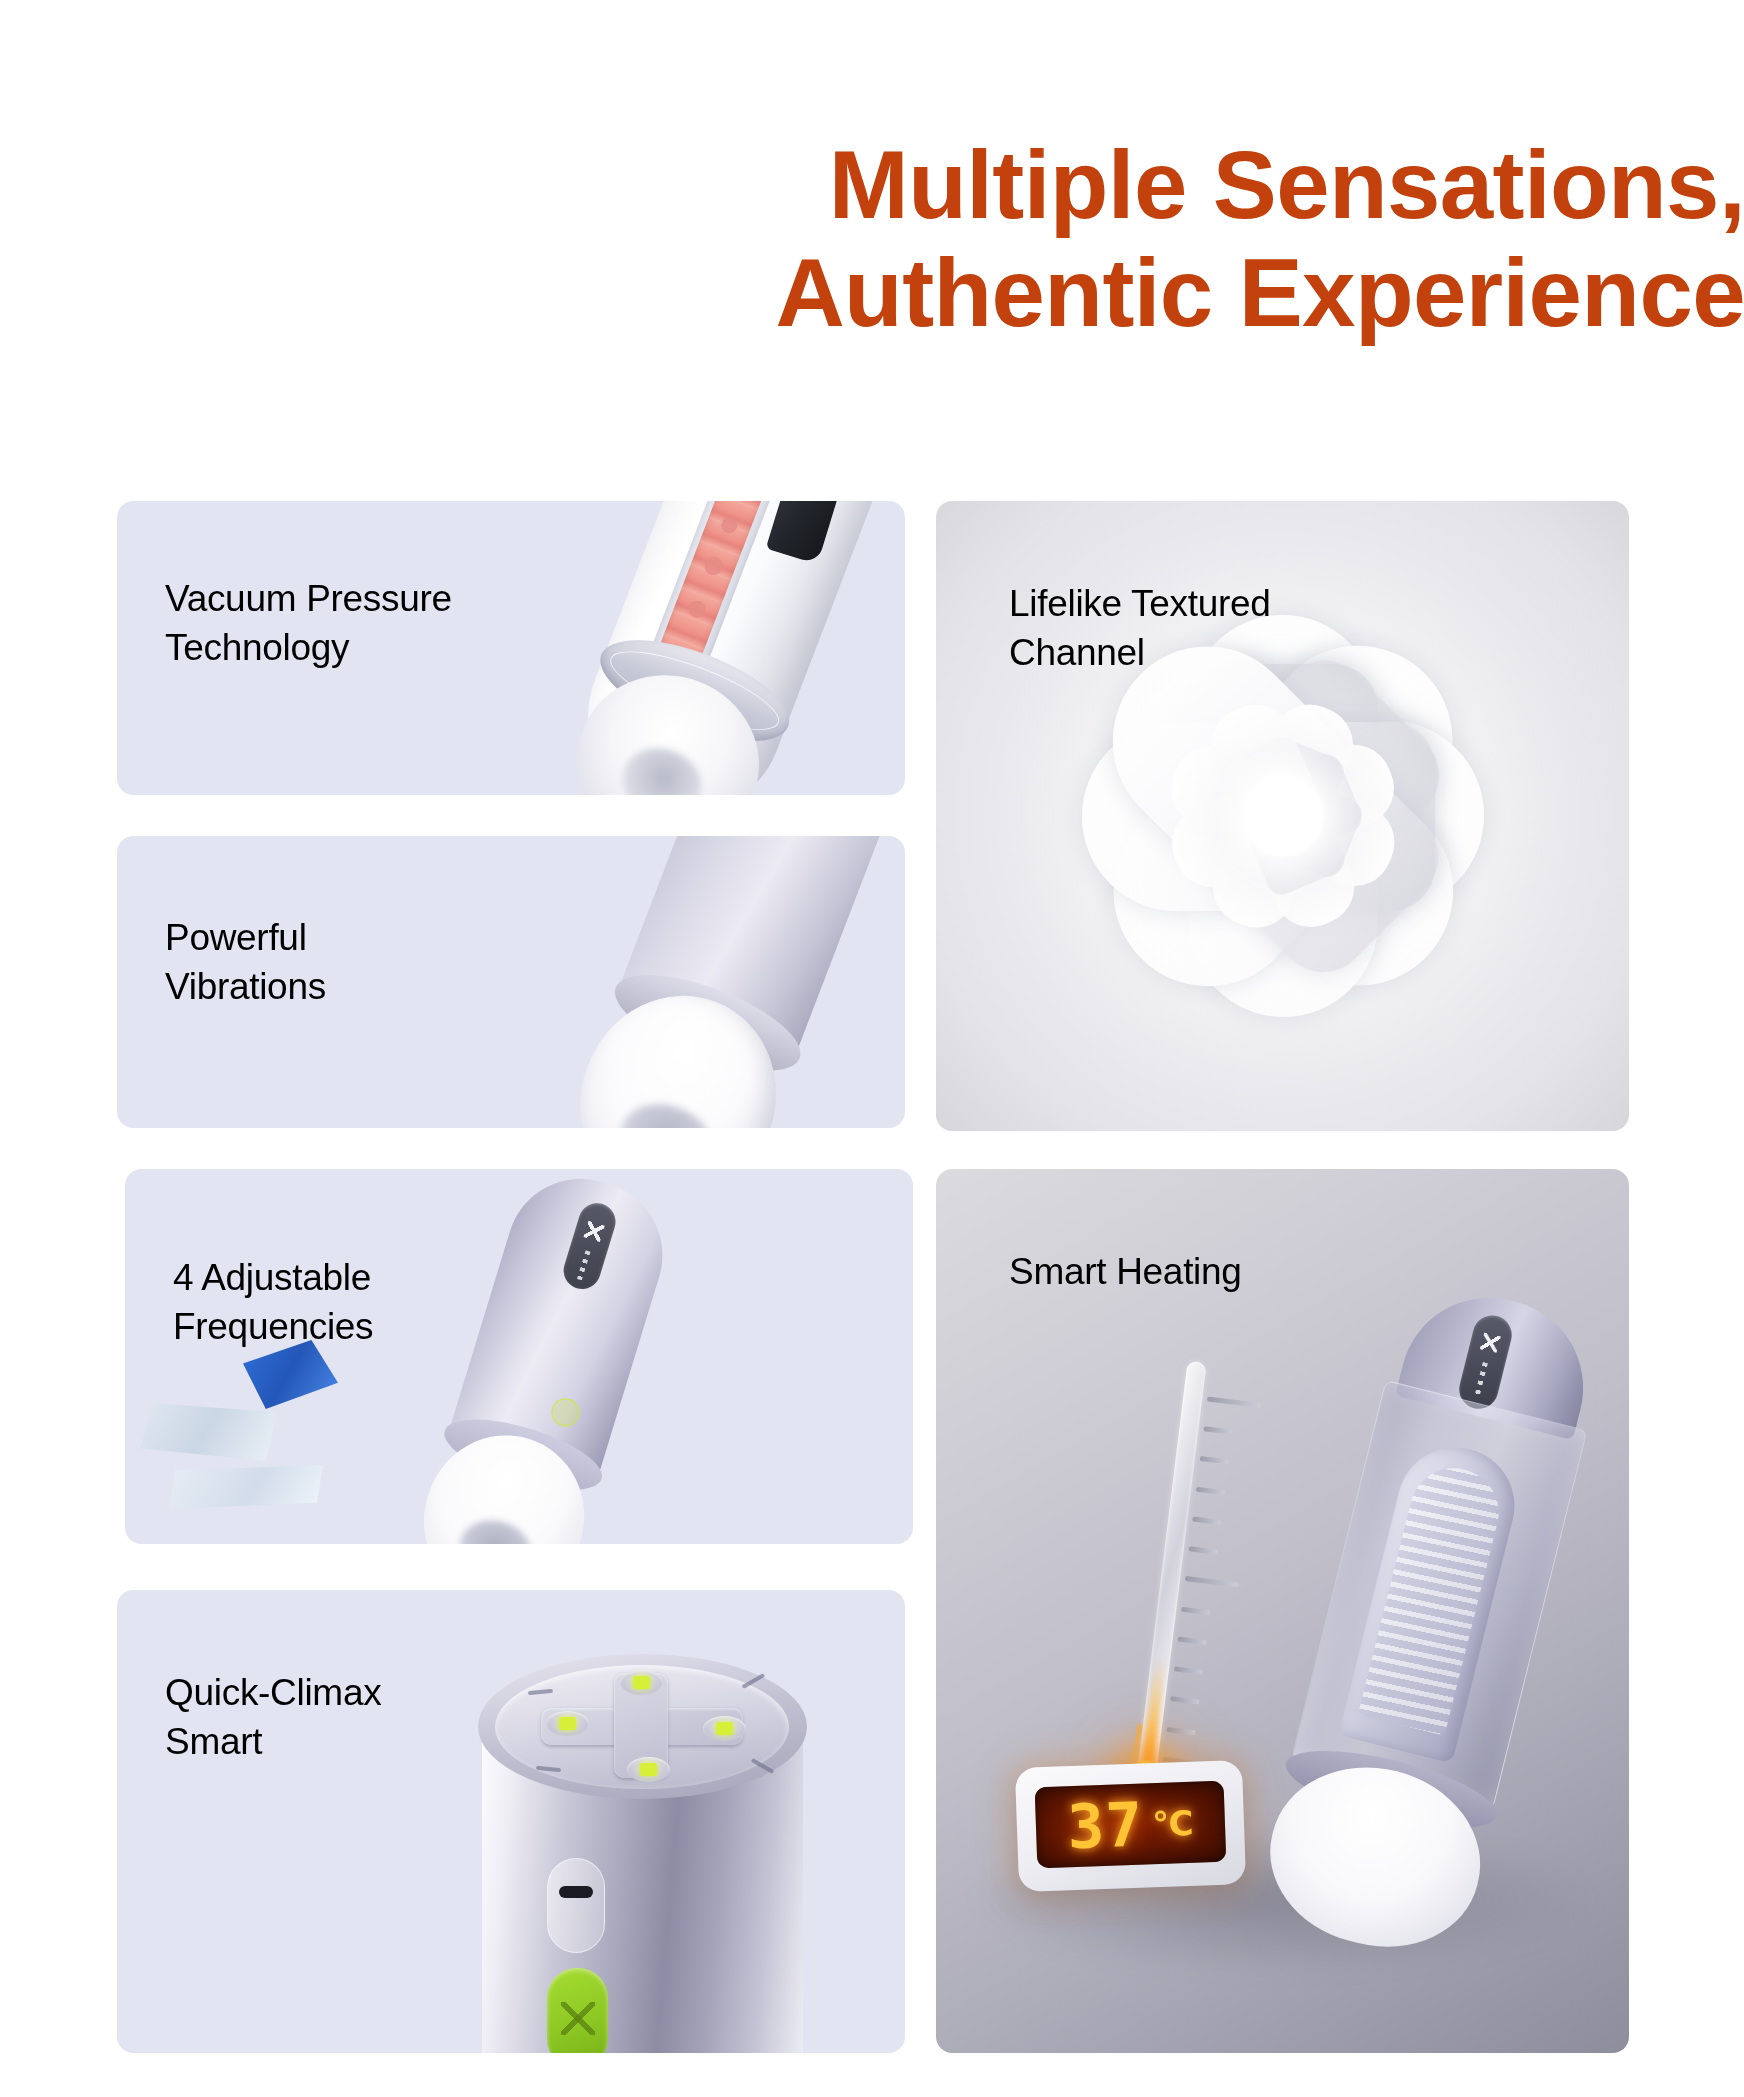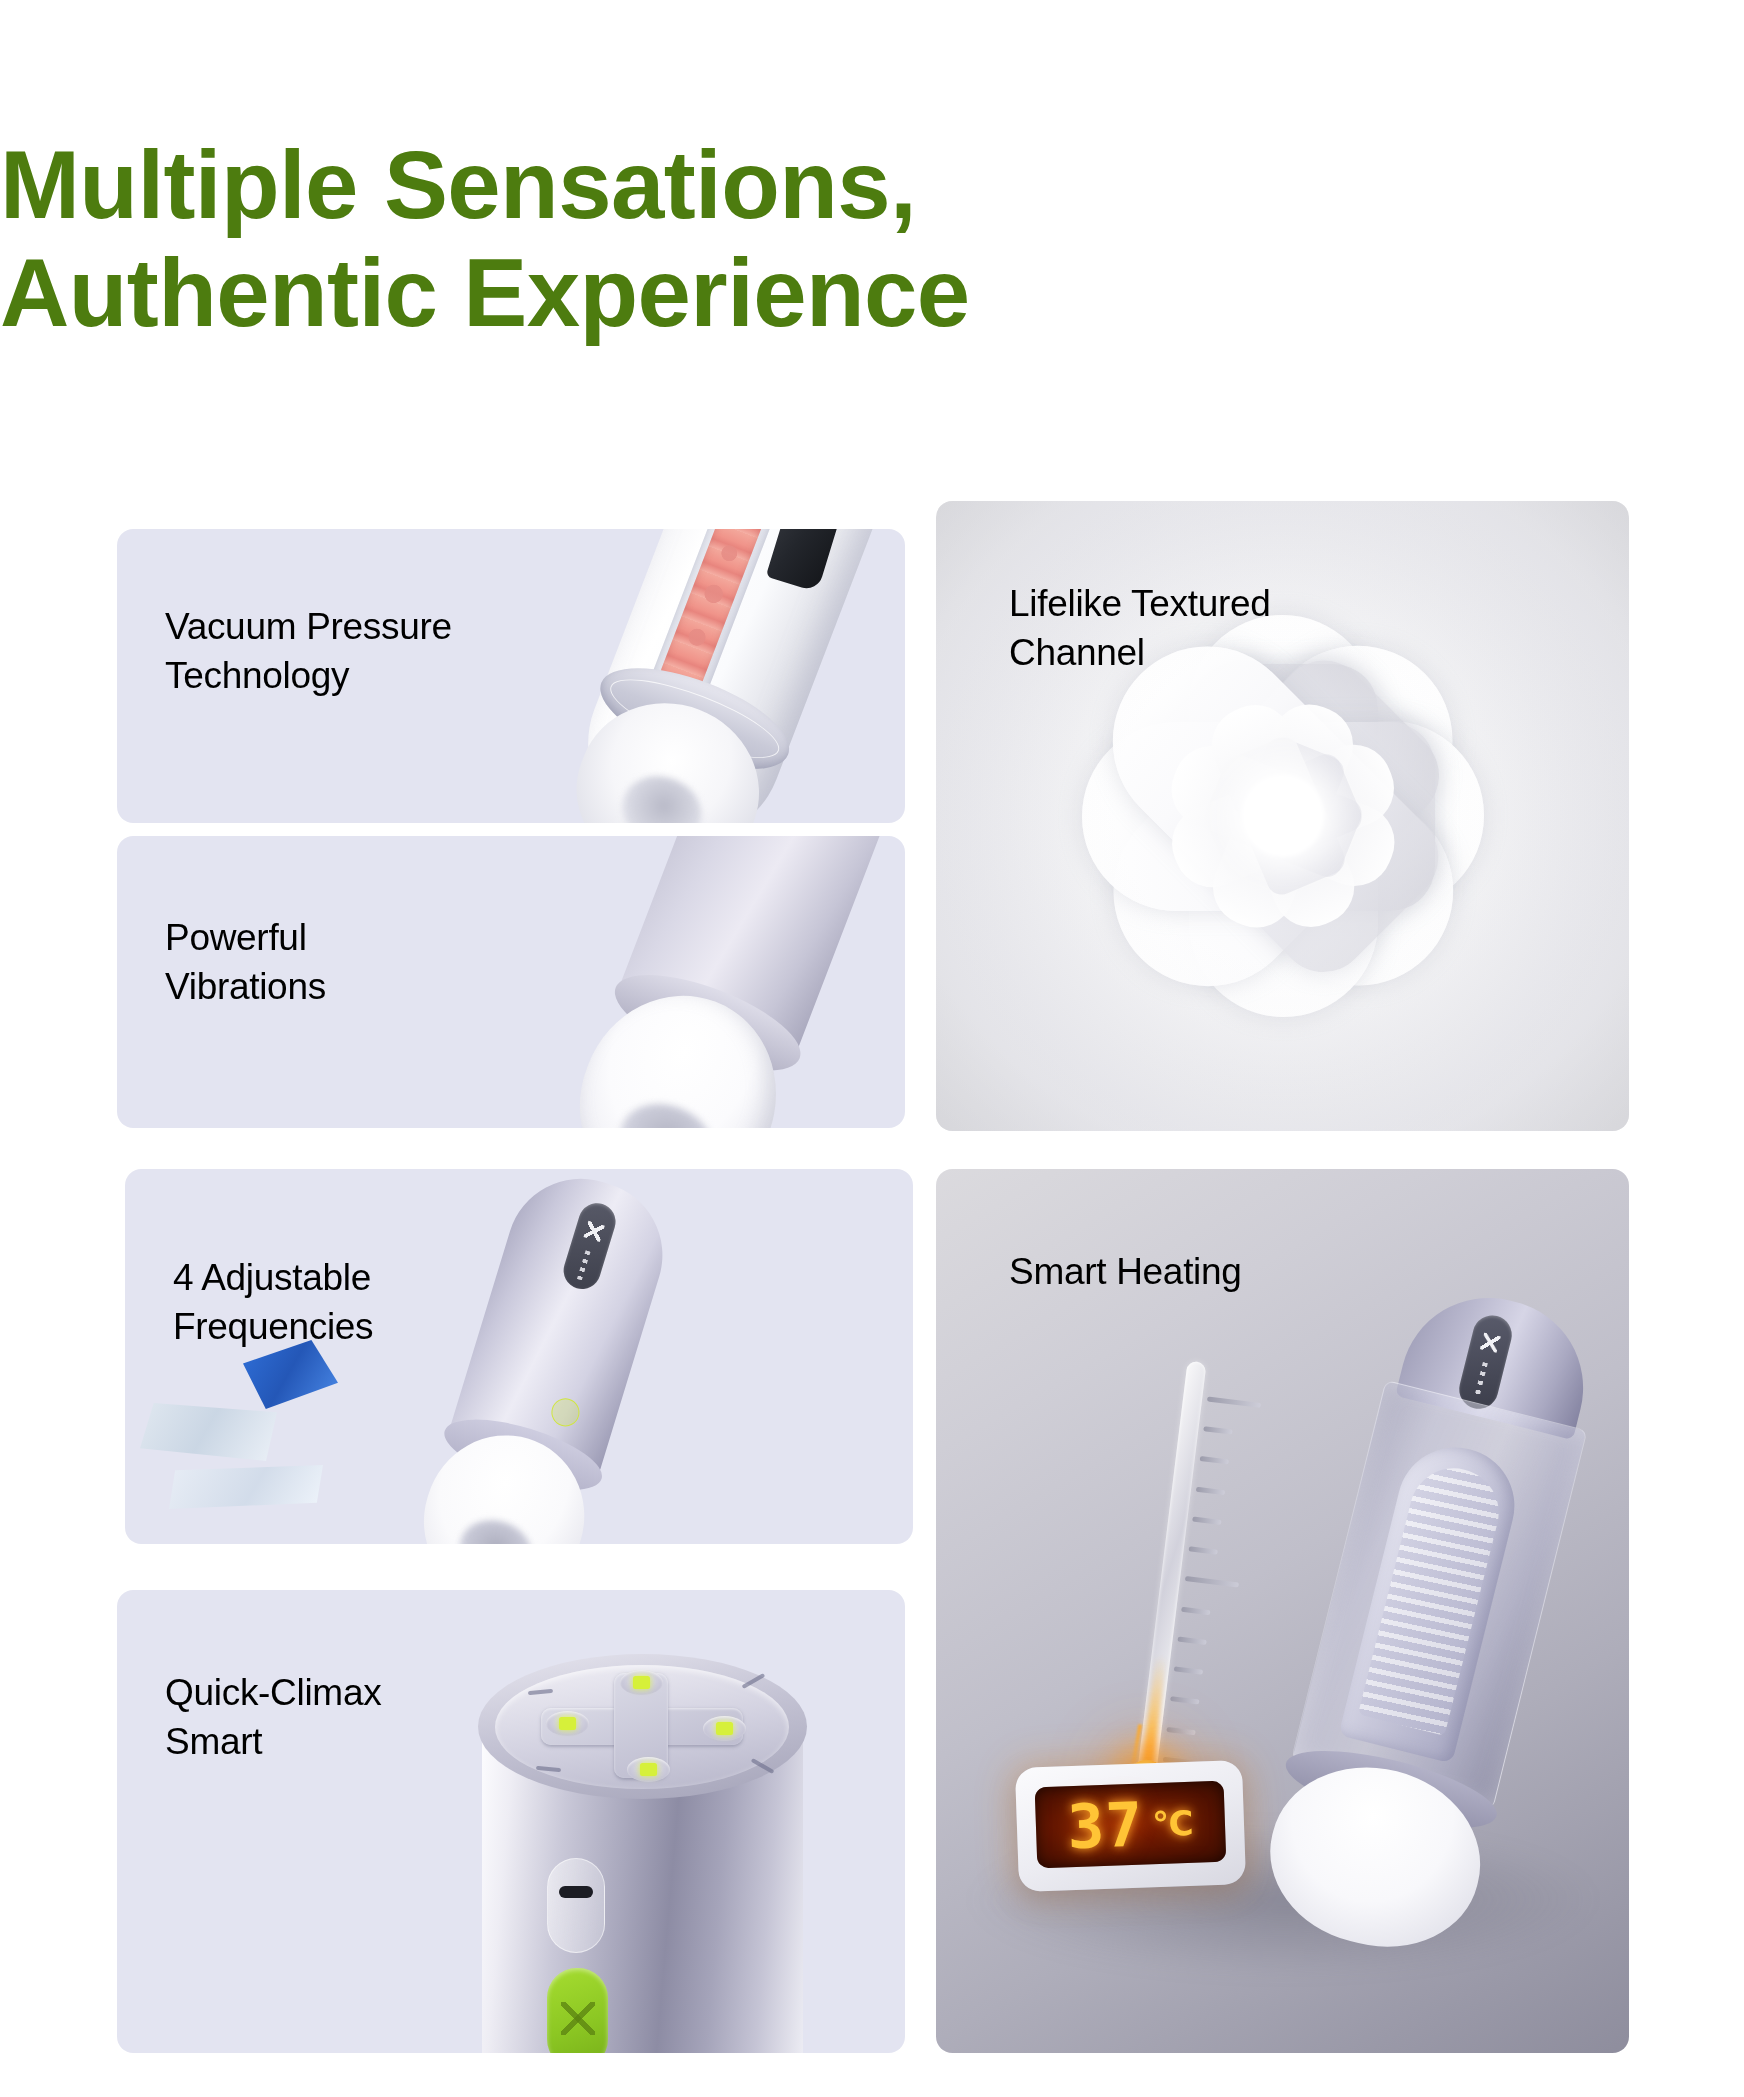--- a/index.html
+++ b/index.html
@@ -18,22 +18,22 @@
     height: 2097px;
     background: #ffffff;
   }
 
   
   .headline {
     position: absolute;
     left: 0;
     top: 131px;
     width: 1745px;
-    text-align: left;
-    color: #4d7c0f;
+    text-align: right;
+    color: #c2410c;
     font-size: 96px;
     line-height: 1.12;
     font-weight: 700;
     letter-spacing: -0.6px;
   }
   .headline .l1 { display: block; }
   .headline .l2 { display: block; }
 
   
   .grid {
@@ -57,21 +57,21 @@
     line-height: 1.32;
     font-weight: 400;
     white-space: pre-line;
     z-index: 9;
     letter-spacing: -0.3px;
   }
 
   
   .lav { background: #e3e4f1; }
 
-  .c-vacuum     { left: 0px;    top: 0px;    width: 788px; height: 294px; margin-top: 28px; }
+  .c-vacuum     { left: 0px;    top: 0px;    width: 788px; height: 294px; }
   .c-vibration  { left: 0px;    top: 335px;  width: 788px; height: 292px; padding-left: 10px; }
   .c-frequency  { left: 8px;    top: 668px; width: 788px; height: 375px; }
   .c-quick      { left: 0px;    top: 1089px; width: 788px; height: 463px; }
 
   .c-lifelike   { left: 819px; top: 0px;    width: 693px; height: 630px; padding-left: 40px; }
   .c-heating    { left: 819px; top: 668px; width: 693px; height: 884px; }
 
   .c-vacuum     .card-label { left: 48px;  top: 74px; }
   .c-vibration  .card-label { left: 48px;  top: 78px; }
   .c-frequency  .card-label { left: 48px;  top: 85px; }

